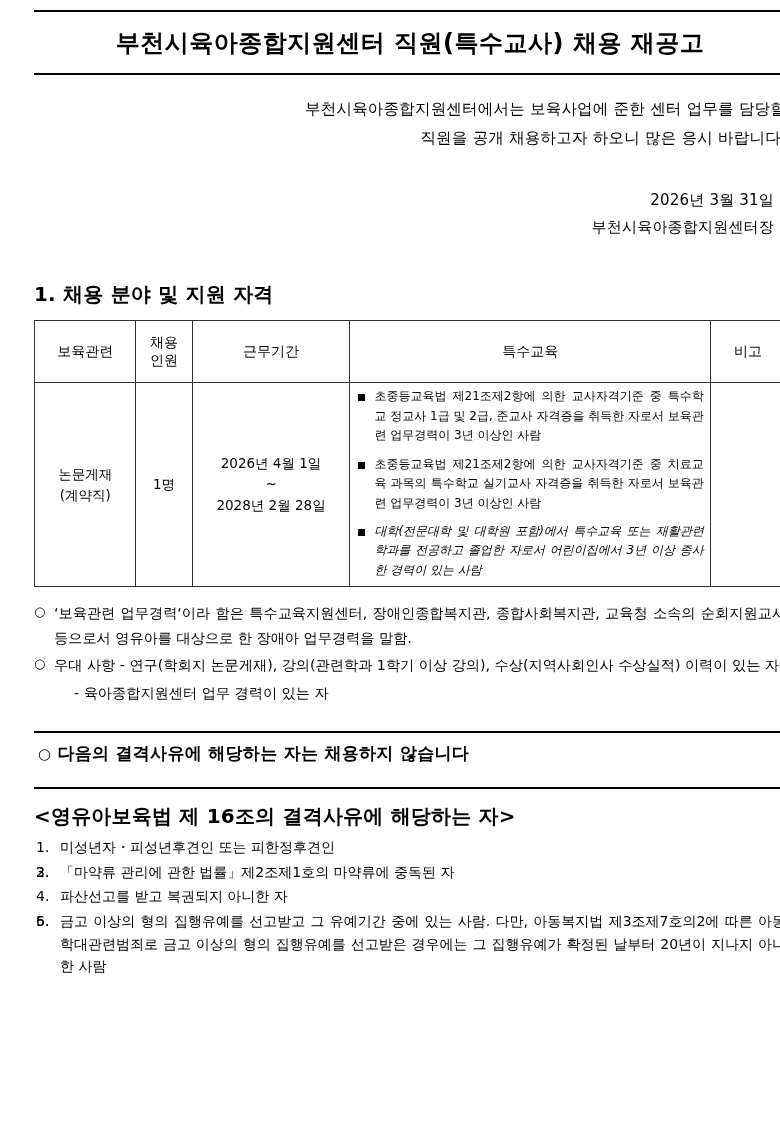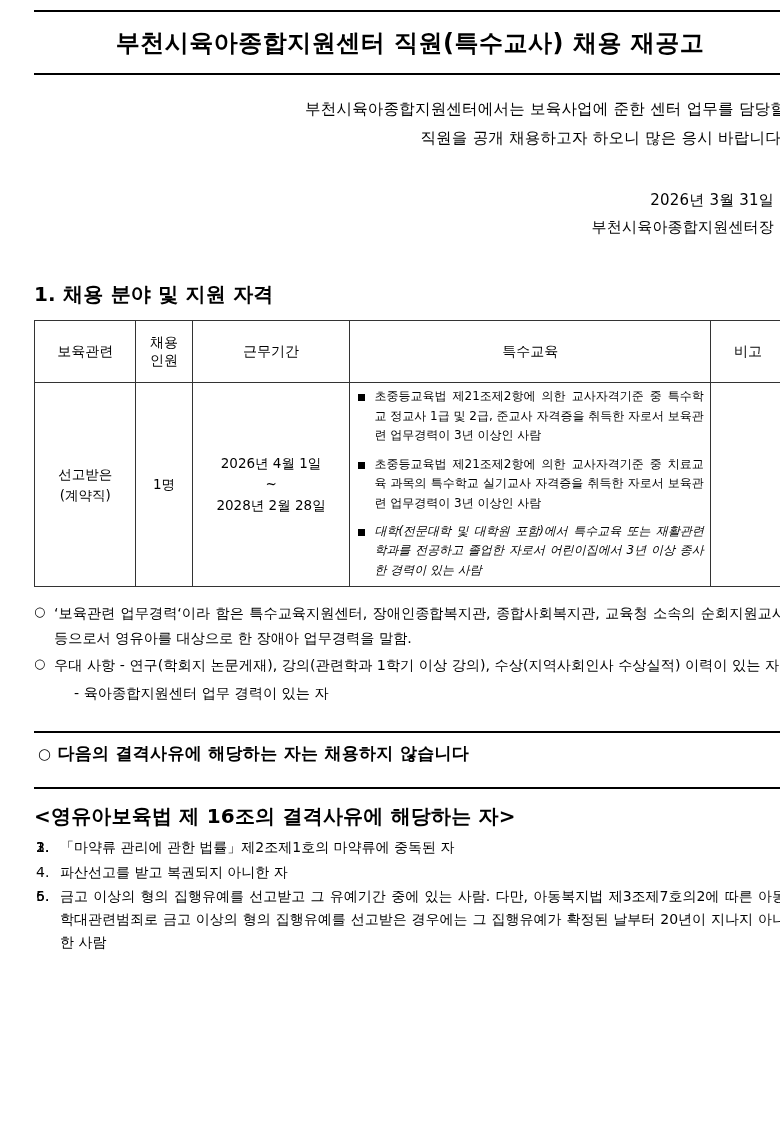--- a/index.html
+++ b/index.html
@@ -213,21 +213,21 @@
           <span>인원</span>
         </th>
         <th>근무기간</th>
         <th>특수교육</th>
         <th>비고</th>
       </tr>
     </thead>
     <tbody>
       <tr>
         <td>
-          <span>선고받은</span><br>
+          <span>논문게재</span><br>
           <span>(계약직)</span>
         </td>
         <td>1명</td>
         <td>
           <span>2026년 4월 1일</span><br>
           <span>~</span><br>
           <span>2028년 2월 28일</span>
         </td>
         <td class="qual">
           <ul class="qual-list">
@@ -253,21 +253,21 @@
     <div class="note-sub">- 육아종합지원센터 업무 경력이 있는 자</div>
   </div>
 
   <div class="banner">
     <span class="circ">○</span><span>다음의 결격사유에 해당하는 자는 채용하지 않습니다</span>
   </div>
 
   <div class="law-title">&lt;영유아보육법 제 16조의 결격사유에 해당하는 자&gt;</div>
 
   <ol class="law-list">
-    <li><span class="num">1.</span></li>
+    <li><span class="num">1.</span><span>미성년자・피성년후견인 또는 피한정후견인</span></li>
     <li><span class="num">2.</span></li>
     <li><span class="num">3.</span><span>「마약류 관리에 관한 법률」제2조제1호의 마약류에 중독된 자</span></li>
     <li><span class="num">4.</span><span>파산선고를 받고 복권되지 아니한 자</span></li>
     <li><span class="num">5.</span></li>
     <li><span class="num">6.</span><span>금고 이상의 형의 집행유예를 선고받고 그 유예기간 중에 있는 사람. 다만, 아동복지법 제3조제7호의2에 따른 아동학대관련범죄로 금고 이상의 형의 집행유예를 선고받은 경우에는 그 집행유예가 확정된 날부터 20년이 지나지 아니한 사람</span></li>
   </ol>
 
 </div>
 
 </body></html>

